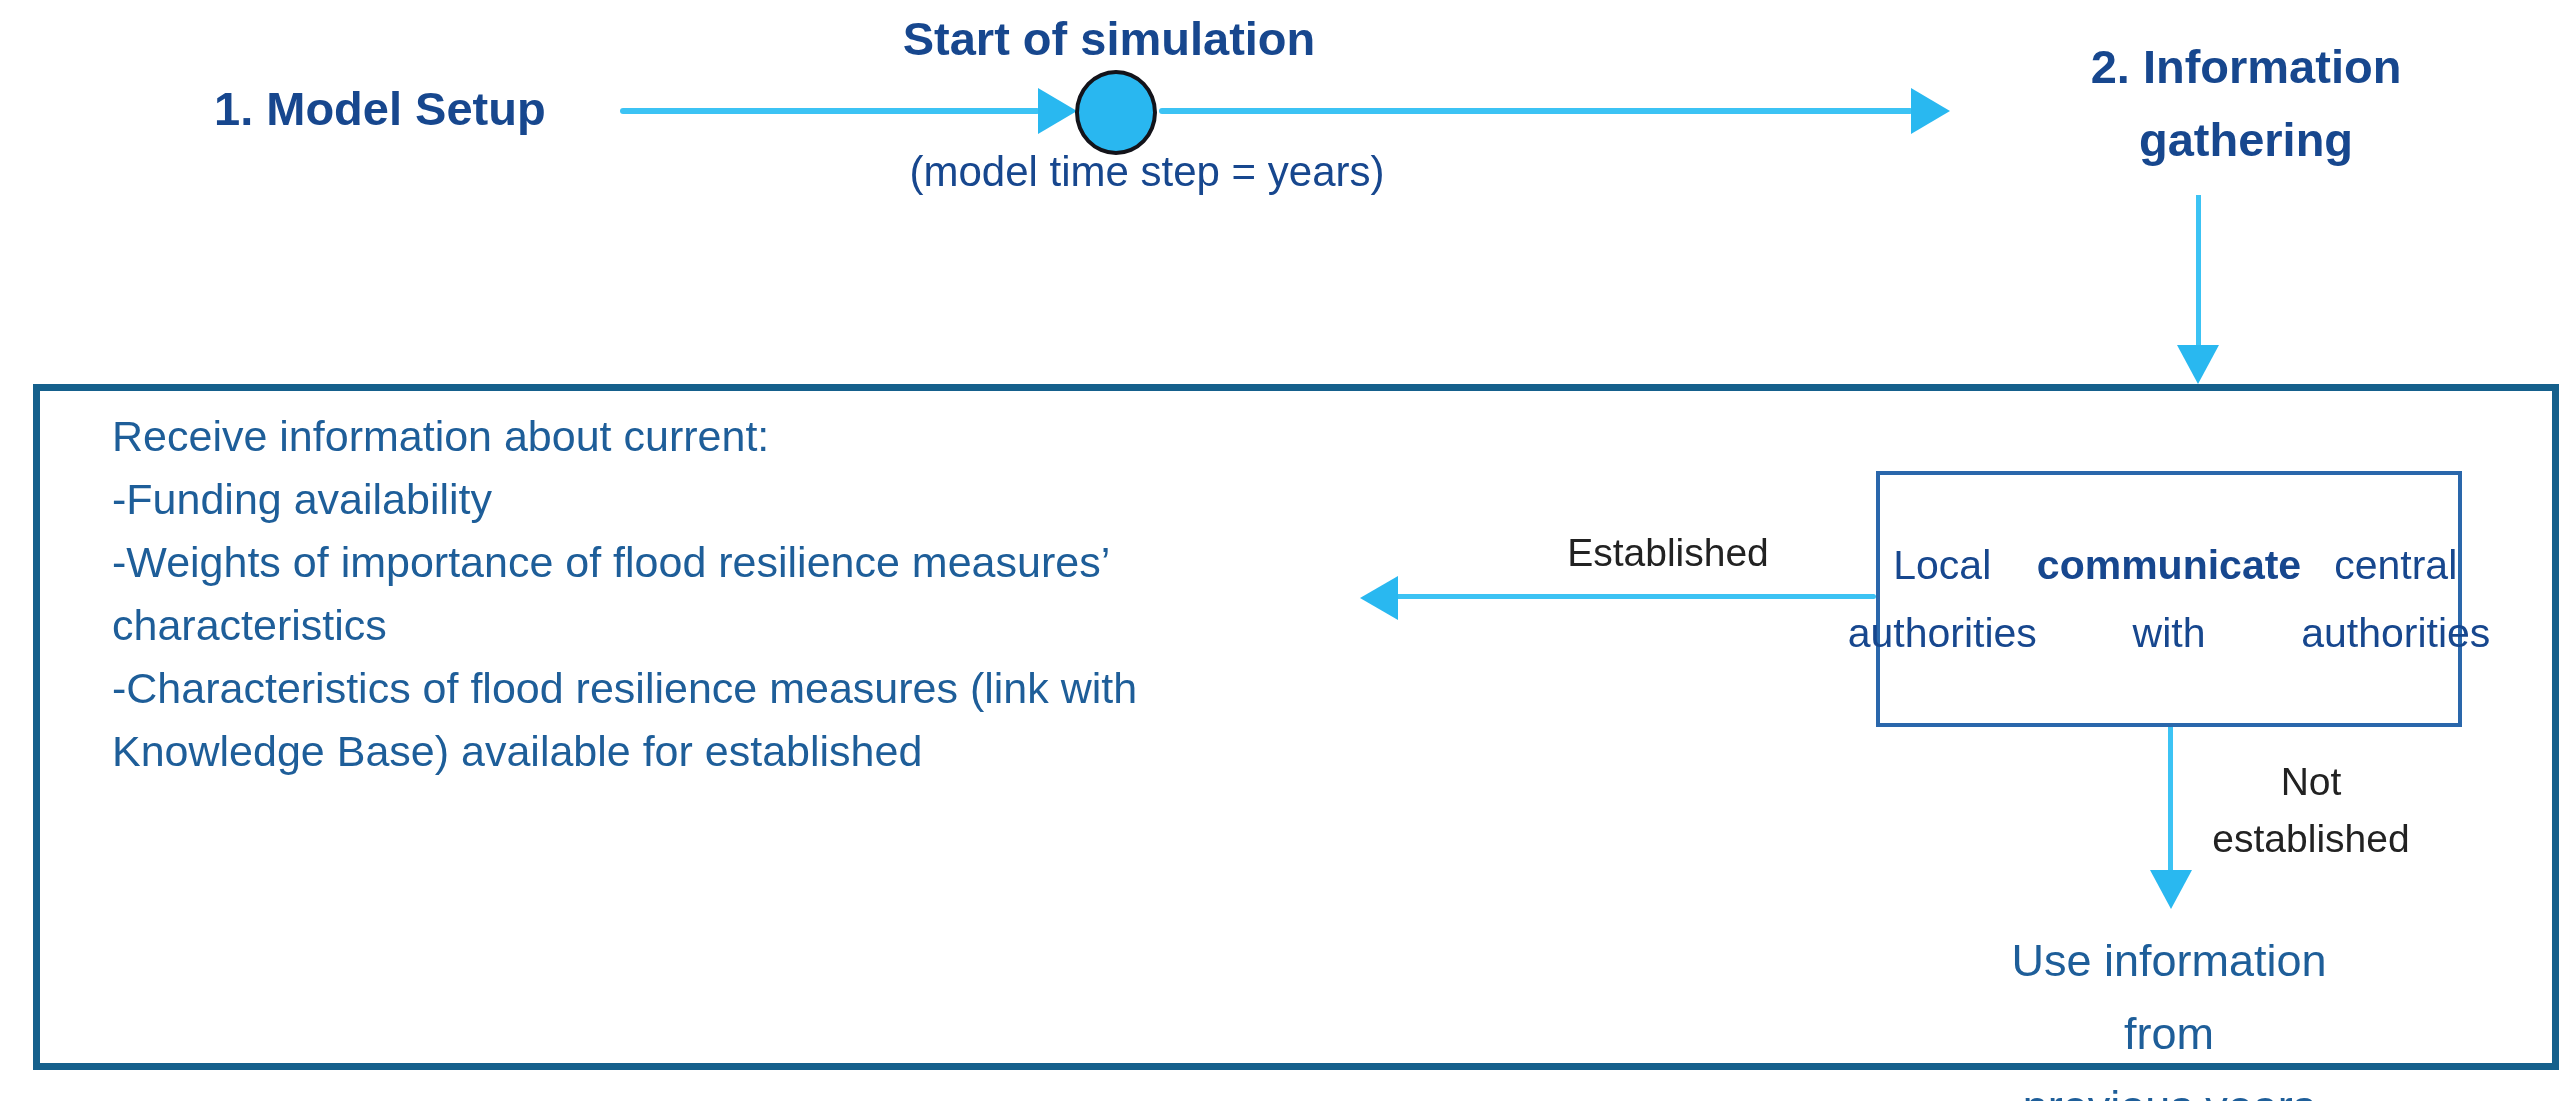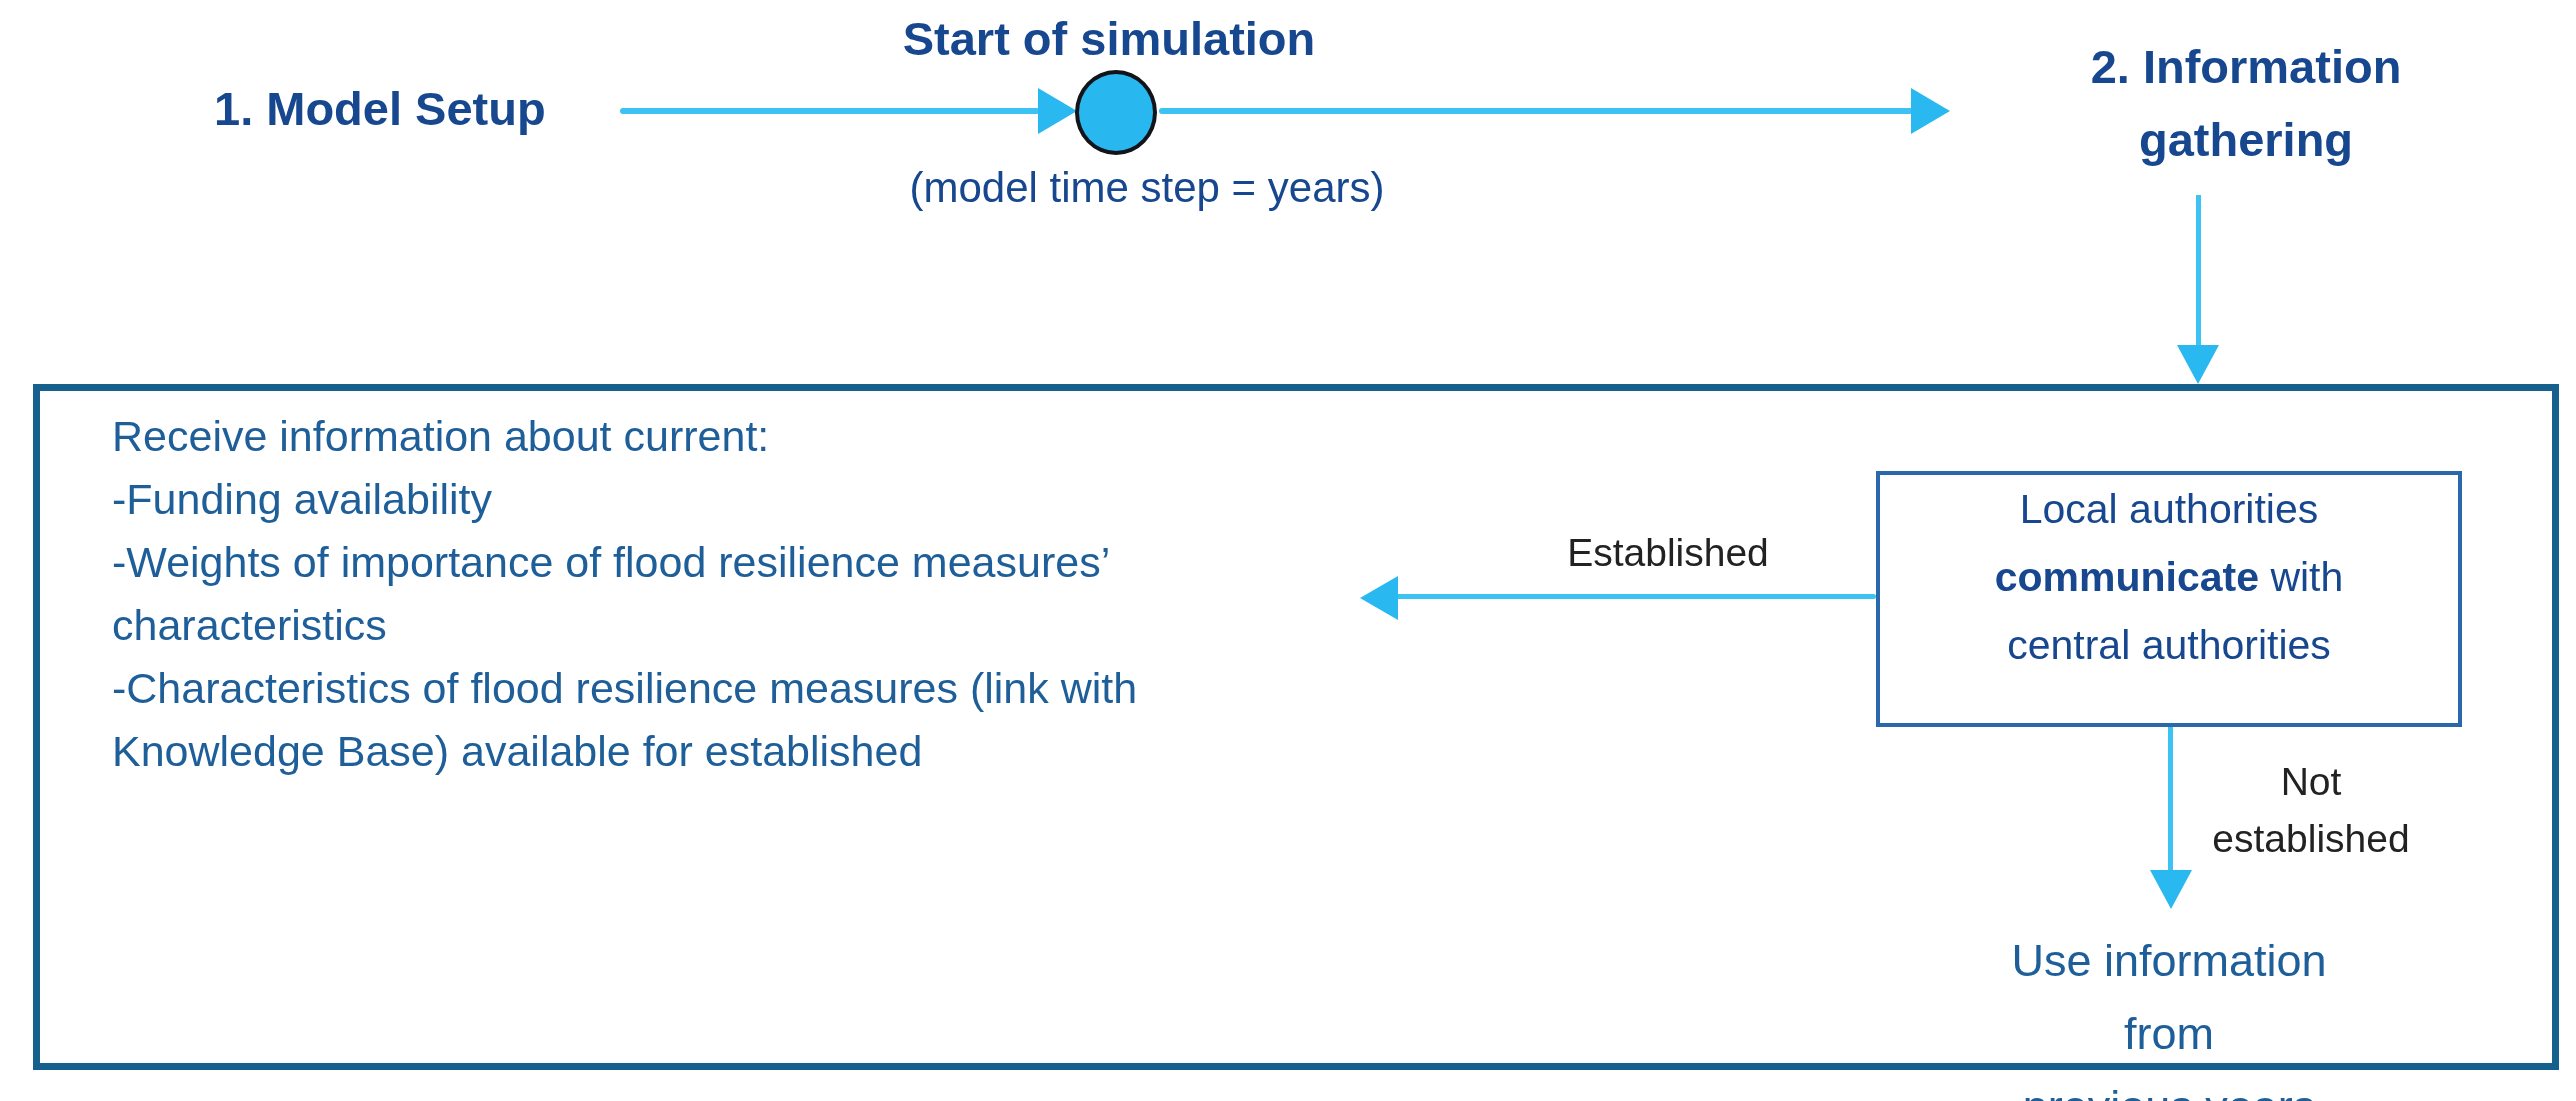--- a/index.html
+++ b/index.html
@@ -69,22 +69,22 @@
     border-radius:50%;
   }
   .outer-box{
     border:7.6px solid var(--outer-border);
     background:transparent;
   }
   .inner-box{
     border:4.5px solid var(--inner-border);
     background:#ffffff;
     display:flex;
-    flex-direction:column;
-    justify-content:flex-start;
+    flex-direction:row;
+    justify-content:center;
     align-items:center;
     color:var(--navy);
     font-size:41px;
     line-height:68px;
     text-align:center;
   }
   .receive-text{
     color:var(--body-blue);
     font-size:43px;
     line-height:63px;
@@ -116,21 +116,21 @@
 
   <div class="abs hline" style="left:620px;top:108px;width:420px;"></div>
   <div class="abs tri tri-right" style="left:1038px;top:88px;"></div>
 
   <div class="abs circle" style="left:1075px;top:70px;"></div>
 
   <div class="abs hline" style="left:1159px;top:108px;width:754px;"></div>
   <div class="abs tri tri-right" style="left:1911px;top:88px;"></div>
 
   <div class="abs title center-x" style="left:1109px;top:12px;">Start of simulation</div>
-  <div class="abs navy-reg center-x" style="left:1147px;top:164px;">(model time step = years)</div>
+  <div class="abs navy-reg center-x" style="left:1147px;top:148px;">(model time step = years)</div>
 
   <div class="abs title center-x t-center" style="left:2198px;top:30px;line-height:73px;margin-left:48px;">
     <div>2. Information</div>
     <div>gathering</div>
   </div>
 
   <div class="abs vline" style="left:2196px;top:195px;height:151px;"></div>
   <div class="abs tri tri-down" style="left:2177px;top:345px;"></div>
 
   <div class="abs outer-box" style="left:33px;top:384px;width:2526px;height:686px;"></div>

